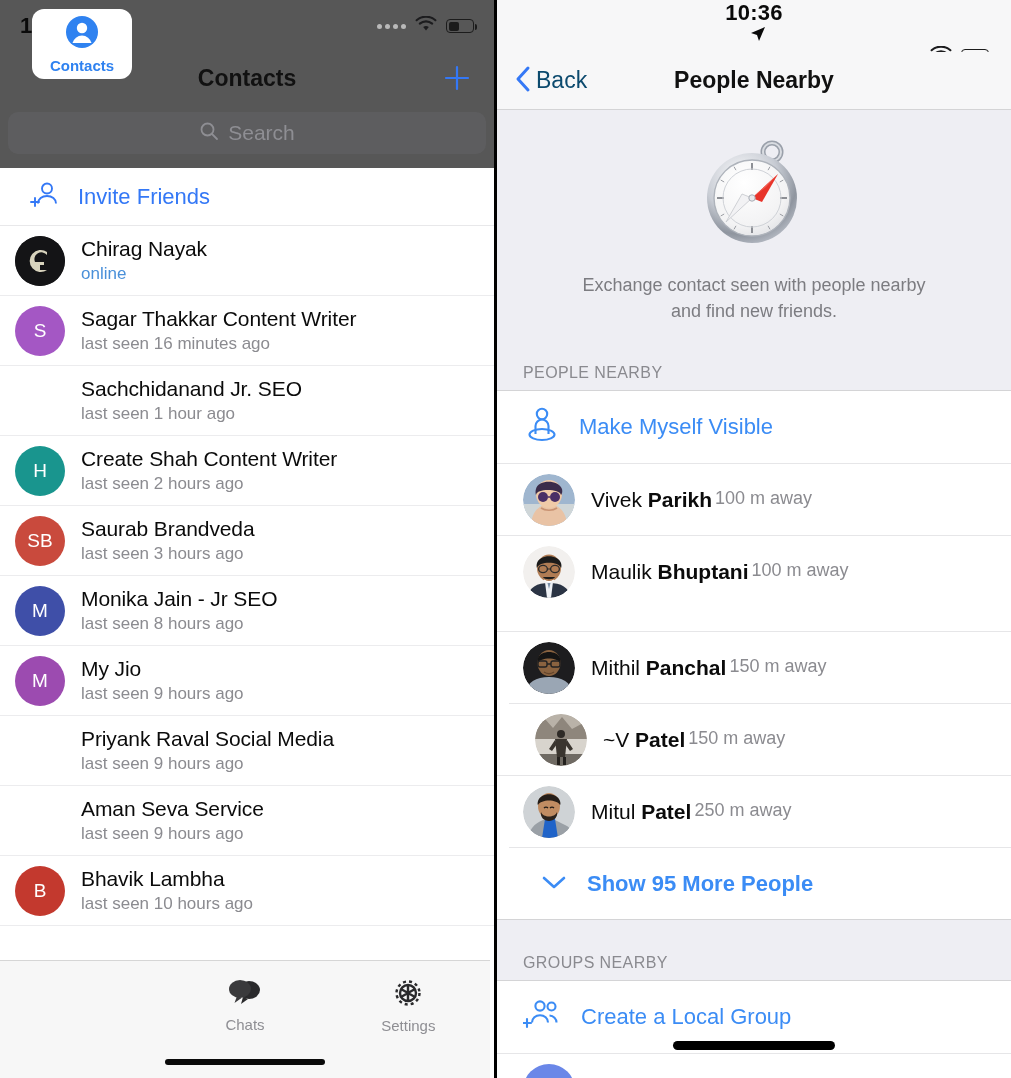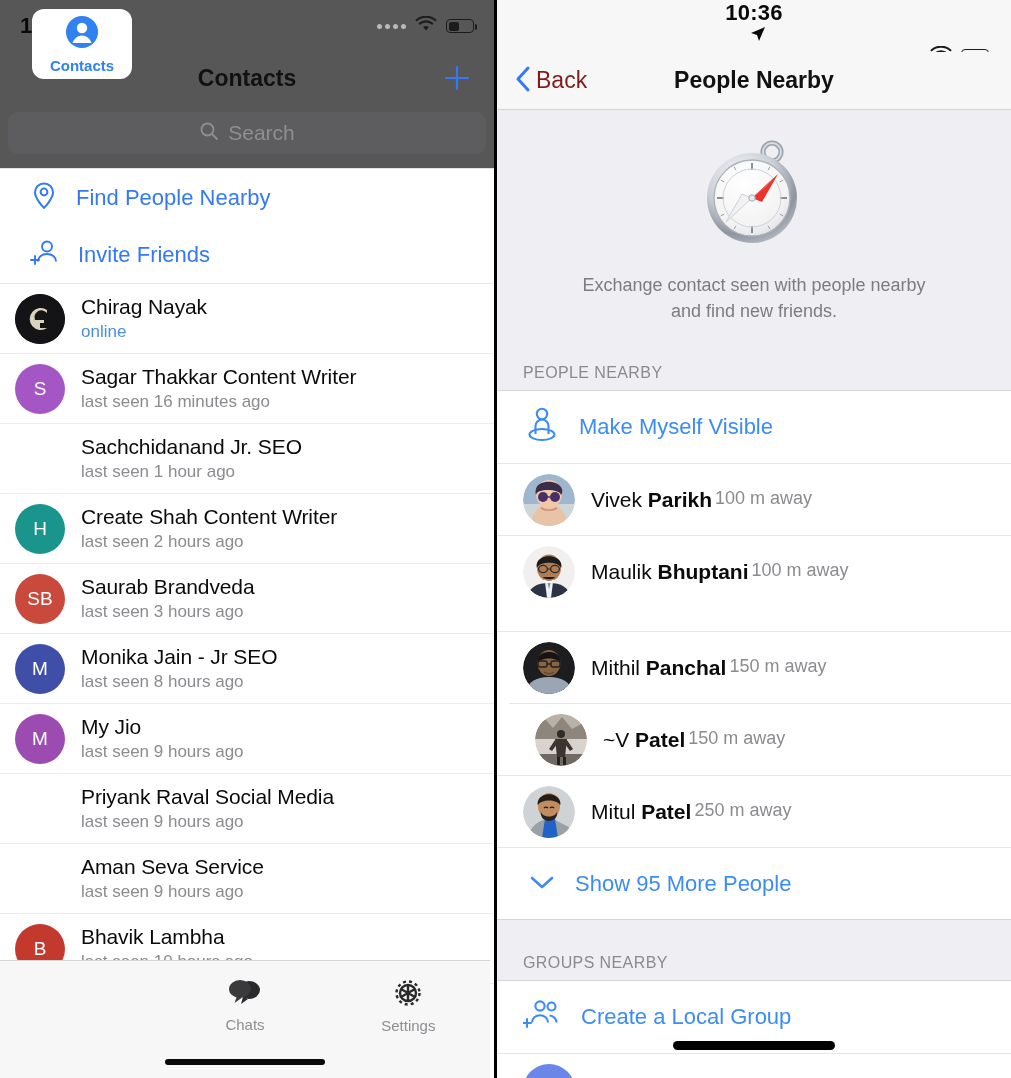--- a/index.html
+++ b/index.html
@@ -111,21 +111,21 @@
     position:relative; width: 514px; height:1078px; background:#eeeef3; overflow:hidden;
   }
   .r-statusbar { height:52px; display:flex; align-items:center; padding:0 22px; background:#f7f7f8;flex-direction:column; }
   .r-navbar {
     height:58px; background:#f7f7f8; display:flex; align-items:center; justify-content:center;
     position:relative; border-bottom:1px solid #d4d4d6;
   }
   .r-navbar .title { font-size:23px; font-weight:700; color:#111; }
   .back-btn { position:absolute; left:18px; top:50%; transform:translateY(-50%);
               display:flex; align-items:center; gap:5px; }
-  .back-btn .blbl { font-size:23px; color:#7f1d1d; }
+  .back-btn .blbl { font-size:23px; color:#0c4a6e; }
 
   .hero { background:#eeeef3; padding: 28px 0 10px; text-align:center; }
   .compass { width:108px; height:112px; margin: 0 auto; }
   .hero-desc { margin-top: 22px; font-size:18px; color:#7c7c81; line-height:1.45; }
 
   .sec-hdr { font-size:16px; color:#8a8a8f; letter-spacing:.4px; padding: 30px 0 8px 26px; background:#eeeef3; }
   .gap-block { height: 30px; background:#eeeef3; }
 
   .card { background:#fff; border-top:1px solid #d4d4d6; border-bottom:1px solid #d4d4d6; }
   .r-row { display:flex; align-items:center; gap:16px; padding-left:26px; min-height:72px; background:#fff; }
@@ -190,29 +190,20 @@
           <span>
             <svg width="20" height="20" viewBox="0 0 20 20">
                 <circle cx="8.5" cy="8.5" r="6" stroke="#8e8e93" stroke-width="1.8" fill="none"></circle>
                 <path d="M13 13l5 5" stroke="#8e8e93" stroke-width="1.8" stroke-linecap="round"></path>
               </svg>
           </span>
           <span class="ph">Search</span>
         </div>
       </div>
 
-      <div class="row-find">
-        <span>
-          <svg width="28" height="30" viewBox="0 0 28 30">
-            <path d="M14 2.5c-5 0-9 3.9-9 8.8 0 6.6 9 15.6 9 15.6s9-9 9-15.6c0-4.9-4-8.8-9-8.8z" fill="none" stroke="#3478f6" stroke-width="2"></path>
-            <circle cx="14" cy="11" r="3.4" fill="none" stroke="#3478f6" stroke-width="2"></circle>
-          </svg>
-        </span>
-        <span class="lbl">Find People Nearby</span>
-      </div>
 
       <div class="dim">
         <div class="row-invite">
           <span>
             <svg width="30" height="28" viewBox="0 0 30 28">
               <circle cx="17" cy="7.5" r="5" fill="none" stroke="#3478f6" stroke-width="1.9"></circle>
               <path d="M8 22.5c0-4.4 4-7.5 9-7.5s9 3.1 9 7.5" fill="none" stroke="#3478f6" stroke-width="1.9"></path>
               <path d="M4 18v8M0 22h8" stroke="#3478f6" stroke-width="1.9" stroke-linecap="round" transform="translate(1,-1)"></path>
             </svg>
           </span>
@@ -551,21 +542,21 @@
                   <path d="M18 26c2 6 14 6 16 0 1 5-3 9-8 9s-9-4-8-9z" fill="#2b231d"></path>
                   <path d="M21 22c1-1 3-1 4 0M27 22c1-1 3-1 4 0" stroke="#241d18" stroke-width="1.3" fill="none"></path>
                 </g>
               </svg></div>
             <div class="p-text">
               <div class="p-name"><span>Mitul </span><b>Patel</b></div>
               <div class="p-dist">250 m away</div>
             </div>
           </div>
         </div>
-      <div class="r-row-action" style="border-top:1px solid #e6e6e8;margin-left:0;">
+      <div class="r-row-action" style="border-top:1px solid #e6e6e8;margin-left:12px;font-weight:bold;">
         <span style="margin-left:4px;">
           <svg width="30" height="20" viewBox="0 0 30 20">
               <path d="M5 6l10 9 10-9" stroke="#3b8cf5" stroke-width="2.6" fill="none" stroke-linecap="round" stroke-linejoin="round"></path>
             </svg>
         </span>
         <span class="r-action-lbl">Show 95 More People</span>
       </div>
     </div>
 
     <div class="gap-block"></div>

